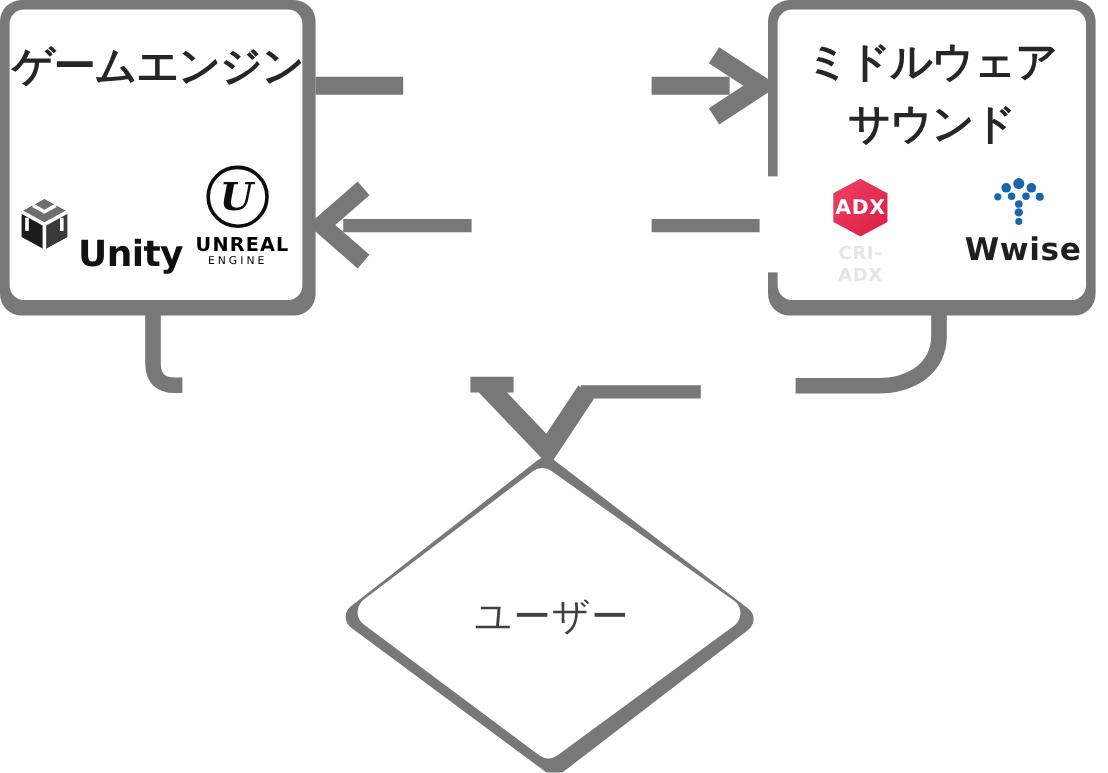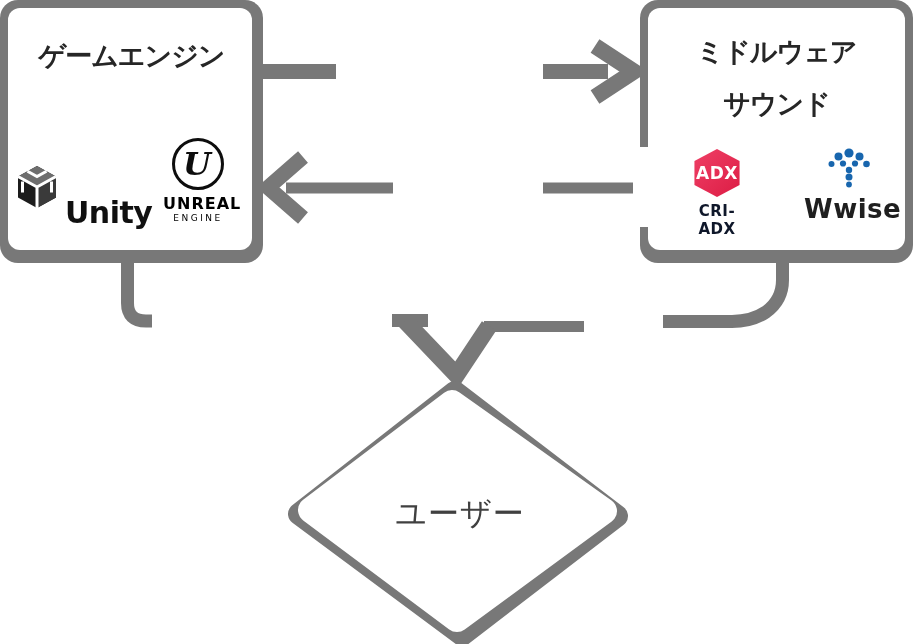--- a/index.html
+++ b/index.html
@@ -15,21 +15,21 @@
   .box-mw{left:640px;top:0;width:273px;height:263px;}
   .node-box .inner{
     position:absolute;left:8px;top:8px;right:11px;bottom:13px;
     background:#ffffff;border-radius:12px;
   }
   .box-mw .inner{right:8px;}
   .border-gap{position:absolute;left:-1px;top:147px;width:10px;height:80px;background:#ffffff;}
 
   .box-title{
     position:absolute;top:30px;left:0;right:0;text-align:center;
-    font-size:27px;line-height:52px;font-weight:600;color:#262626;letter-spacing:-1px;font-family:Liberation Serif, serif;
+    font-size:35px;line-height:52px;font-weight:600;color:#262626;letter-spacing:-1px;
   }
   .box-mw .box-title{top:26px;}
 
   
   .unity-group{position:absolute;left:16px;top:148px;display:flex;align-items:center;gap:7px;}
   .unity-word{font-size:30px;font-weight:700;color:#101010;letter-spacing:-0.5px;margin-top:47px;}
 
   
   .unreal-group{position:absolute;left:163px;top:138px;width:70px;text-align:center;color:#000;}
   .unreal-circle{
@@ -42,21 +42,21 @@
 
   
   .adx-group{position:absolute;left:46px;top:149px;width:62px;text-align:center;}
   .adx-badge{
     width:48px;height:48px;margin:0 auto;
     clip-path:polygon(50% 0%,97% 25%,97% 75%,50% 100%,3% 75%,3% 25%);
     background:linear-gradient(135deg,#ef4066 0%,#dc1c44 100%);
     display:flex;align-items:center;justify-content:center;text-align:right;
   }
   .adx-badge span{color:#ffffff;font-size:17px;font-weight:600;letter-spacing:0.5px;}
-  .adx-caption{margin-top:5px;font-size:15px;font-weight:700;color:#0f172a;letter-spacing:0.5px;}
+  .adx-caption{margin-top:5px;font-size:15px;font-weight:700;color:#e5e5e5;letter-spacing:0.5px;}
 
   
   .wwise-group{position:absolute;left:164px;top:146px;width:90px;text-align:center;}
   .wwise-icon{display:block;margin:0 auto;}
   .wwise-word{margin-top:2px;font-size:26px;font-weight:700;color:#1f1f1f;letter-spacing:0.5px;}
 
   
   .user-label{
     position:absolute;left:340px;top:493px;width:240px;text-align:center;
     font-size:31px;font-weight:500;color:#404040;letter-spacing:1px;

